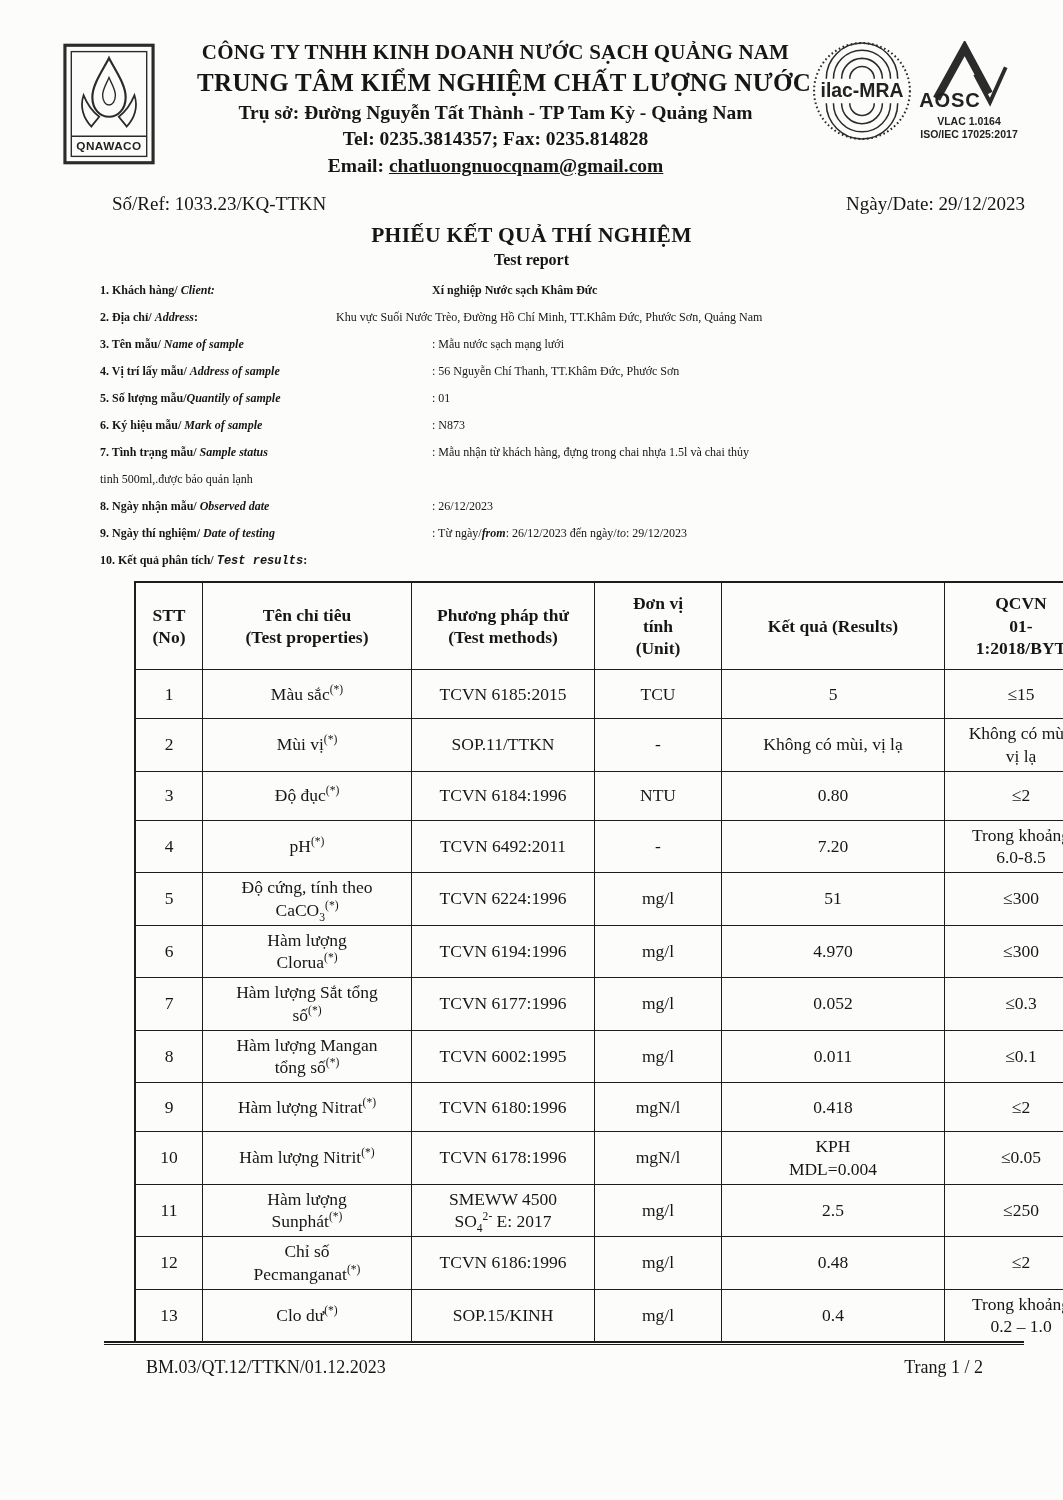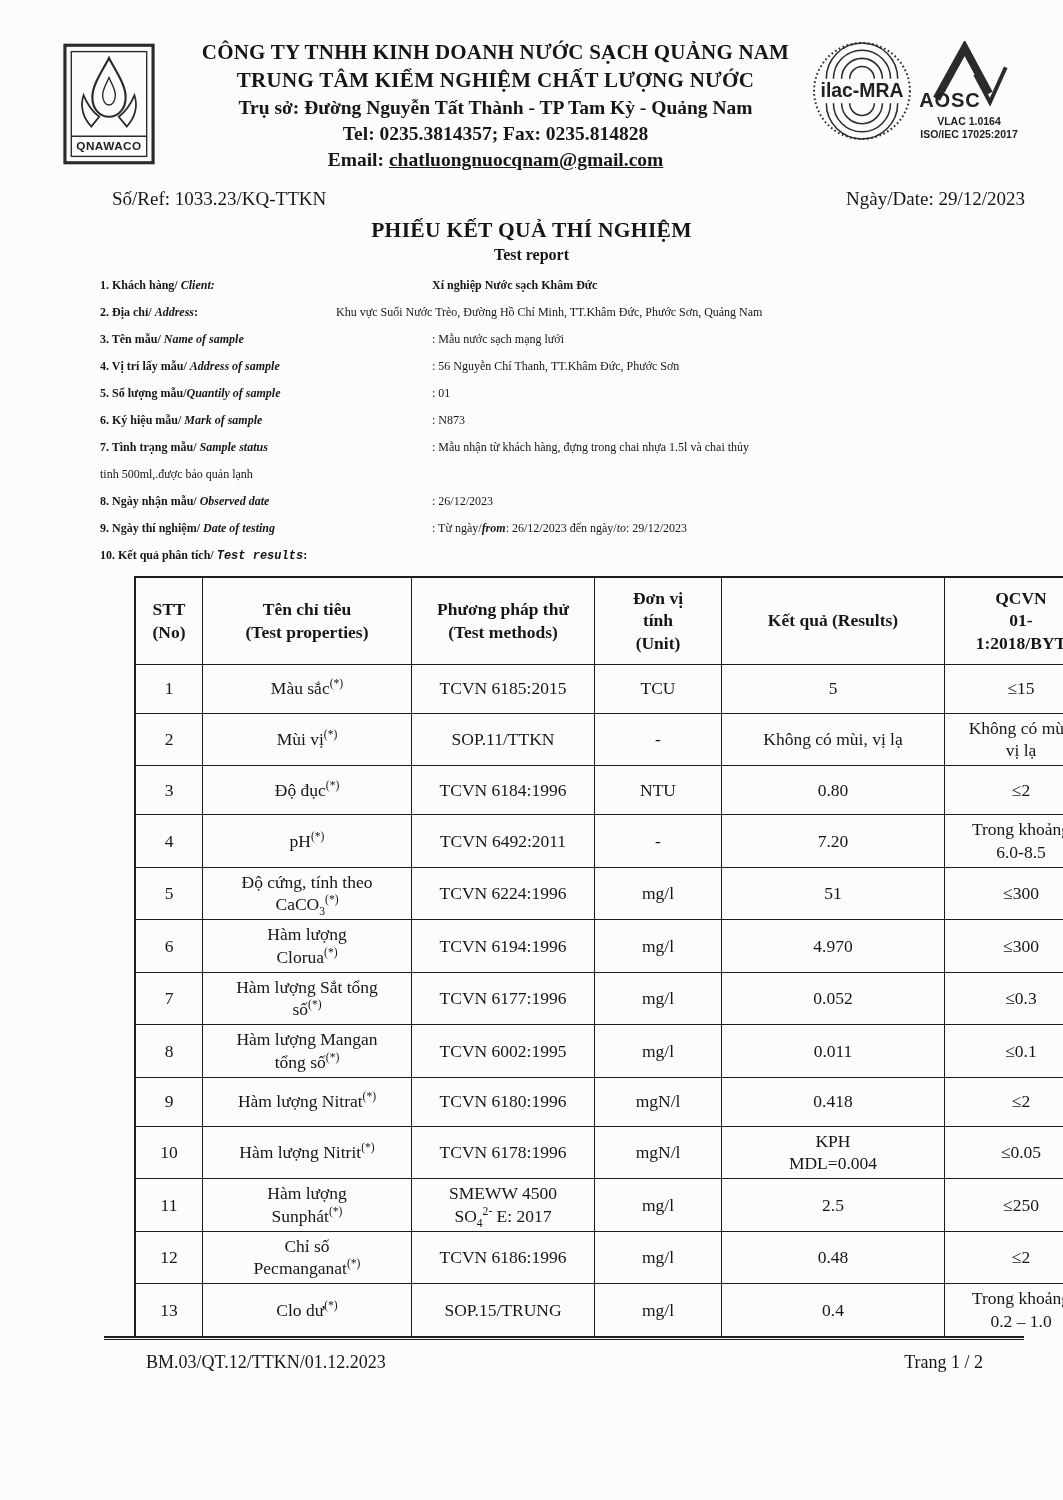--- a/index.html
+++ b/index.html
@@ -6,21 +6,21 @@
   .page{
     width:1063px;height:1500px;background:#fcfcfa;color:#161616;
     font-family:"Liberation Serif","DejaVu Serif",serif;
     position:relative;overflow:hidden;margin:0 auto;box-sizing:border-box;
   }
   
   .doc-header{display:flex;align-items:flex-start;padding:36px 40px 0 62px;}
   .logo-left{width:118px;flex-shrink:0;padding-top:6px;}
   .header-text{flex:1;text-align:center;line-height:1.35;padding-top:2px;}
   .h-company{font-size:21px;font-weight:700;letter-spacing:.2px;}
-  .h-center{font-size:21px;font-weight:700;letter-spacing:.3px;}
+  .h-center{font-size:25px;font-weight:700;letter-spacing:.3px;text-align:right;}
   .h-addr,.h-tel,.h-email{font-size:19.5px;font-weight:700;}
   .h-email .email{text-decoration:underline;}
   .logo-right{width:212px;flex-shrink:0;display:flex;gap:4px;align-items:flex-end;padding-top:4px;}
   .stamp-ink{stroke:#2b2b2b;fill:none;}
   .ilac-text{font-family:"Liberation Sans","DejaVu Sans",sans-serif;font-weight:700;font-size:19px;fill:#222;text-anchor:middle;}
   .aosc-block{width:104px;text-align:center;}
   .aosc-text{font-family:"Liberation Sans","DejaVu Sans",sans-serif;font-weight:700;font-size:23px;fill:#222;letter-spacing:1px;}
   .aosc-sub{font-family:"Liberation Sans","DejaVu Sans",sans-serif;font-weight:700;font-size:10.5px;color:#222;line-height:1.3;}
   .qnawaco-text{font-family:"Liberation Sans","DejaVu Sans",sans-serif;font-weight:700;font-size:12px;fill:#222;text-anchor:middle;letter-spacing:.5px;}
   
@@ -262,21 +262,21 @@
           <td class="col0"><span>12</span></td>
           <td class="col1"><span>Chỉ số</span><br><span>Pecmanganat</span><sup>(*)</sup></td>
           <td class="col2"><span>TCVN 6186:1996</span></td>
           <td class="col3"><span>mg/l</span></td>
           <td class="col4"><span>0.48</span></td>
           <td class="col5"><span>≤2</span></td>
         </tr>
         <tr>
           <td class="col0"><span>13</span></td>
           <td class="col1"><span>Clo dư</span><sup>(*)</sup></td>
-          <td class="col2"><span>SOP.15/TRUNG</span></td>
+          <td class="col2"><span>SOP.15/KINH</span></td>
           <td class="col3"><span>mg/l</span></td>
           <td class="col4"><span>0.4</span></td>
           <td class="col5"><span>Trong khoảng</span><br><span>0.2 – 1.0</span></td>
         </tr>
       </tbody>
   </table>
 
   <div class="page-rule"></div>
 
   <div class="doc-footer">

